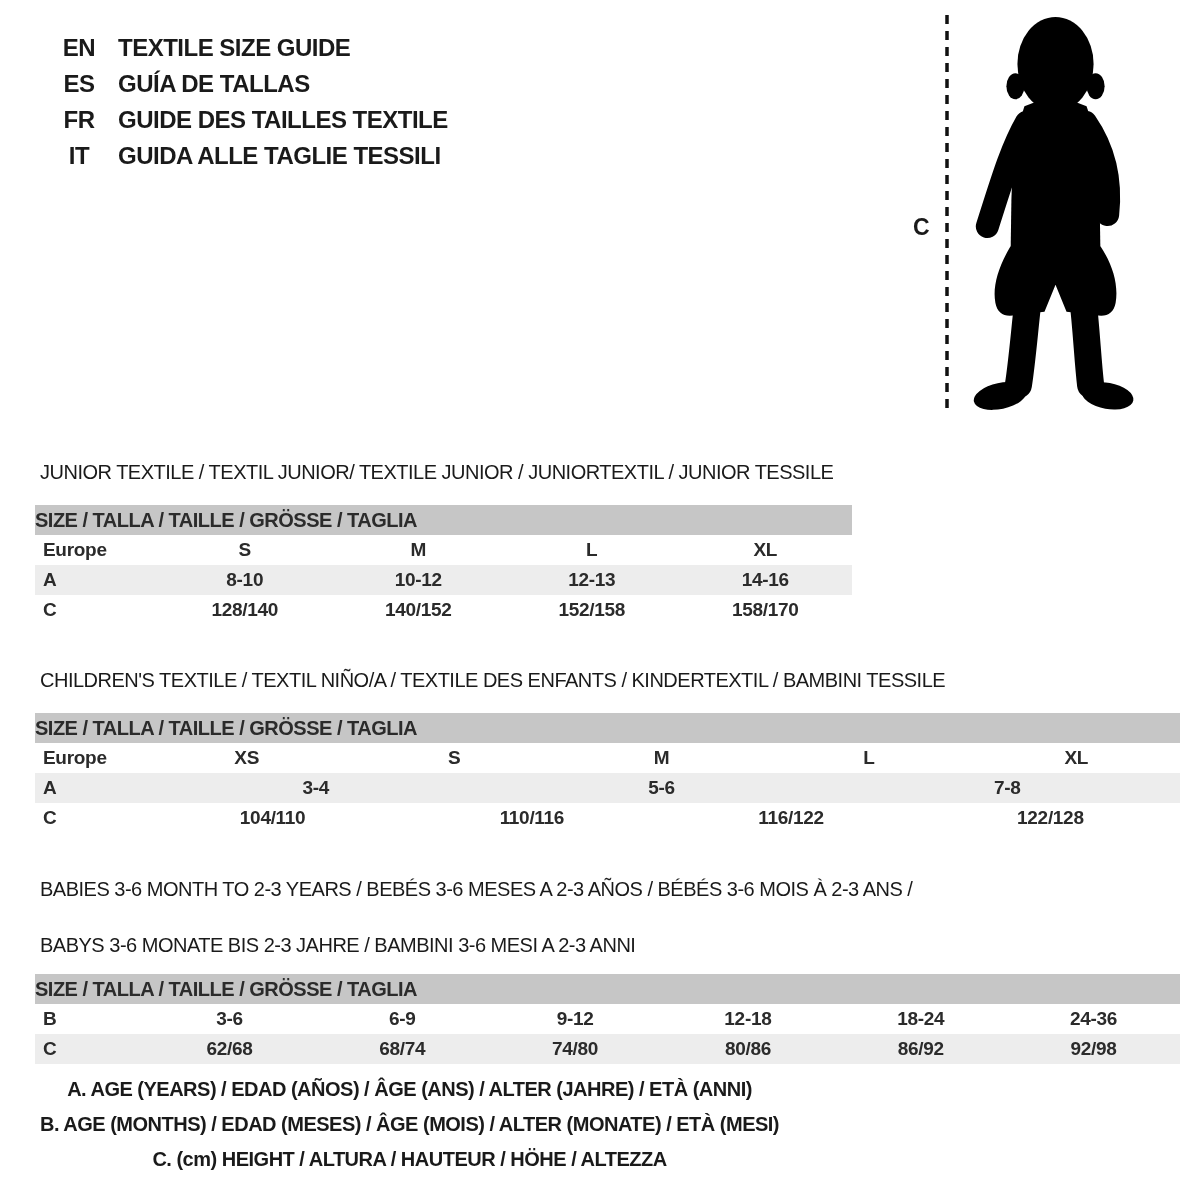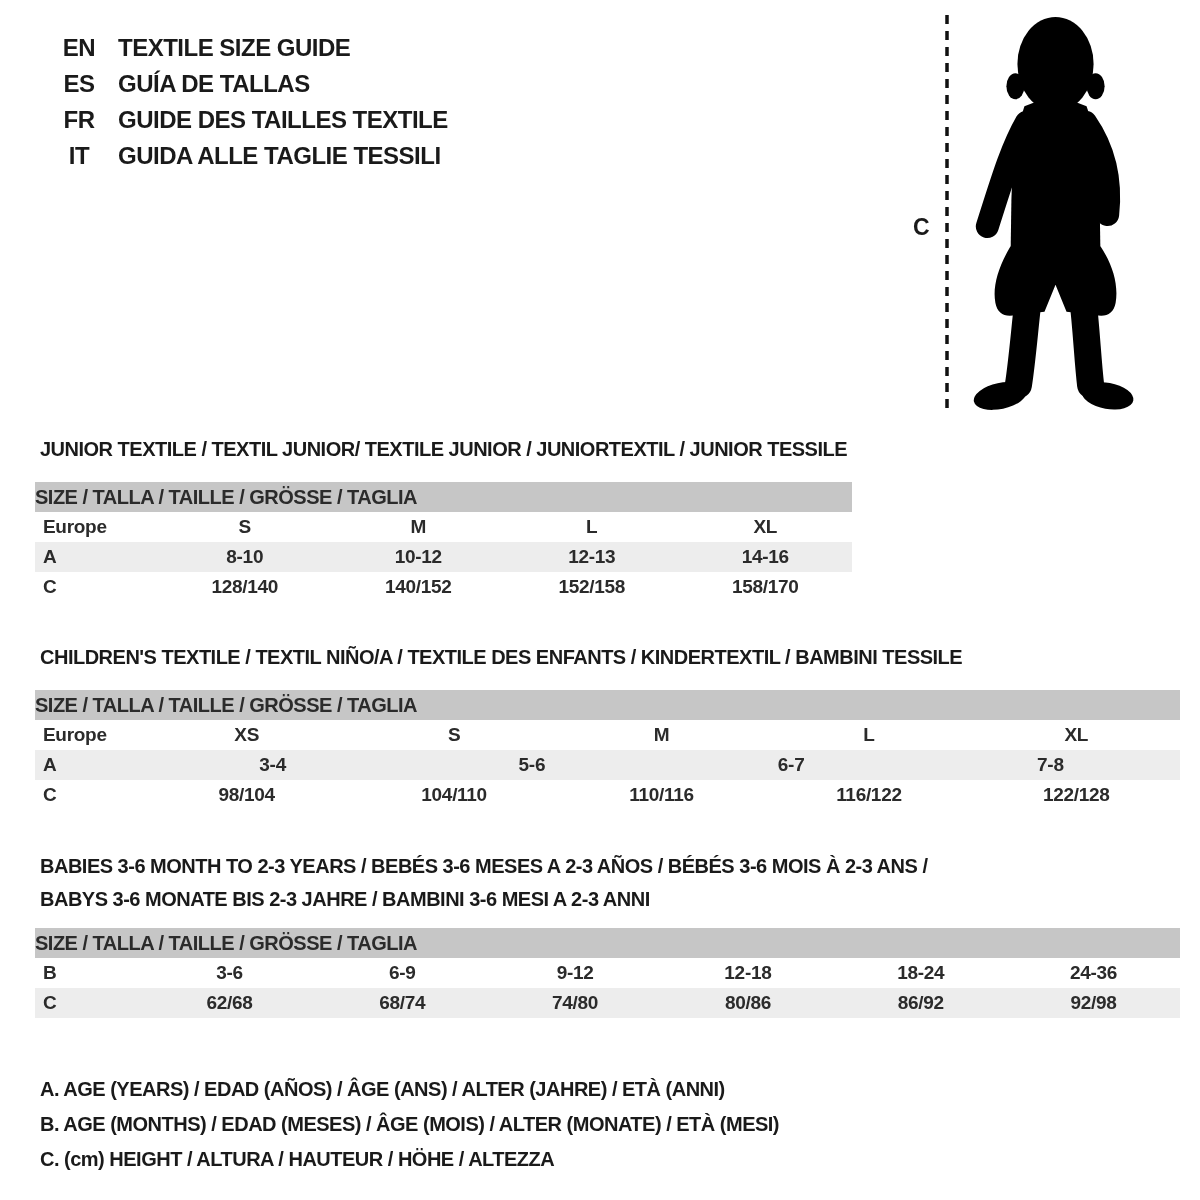--- a/index.html
+++ b/index.html
@@ -25,36 +25,36 @@
   .dash-line{position:absolute;left:944px;top:13px;}
   .measure-label{position:absolute;left:913px;top:214px;font-weight:bold;font-size:23px;}
   .silhouette{position:absolute;left:963px;top:14px;}
 
   
   .section{position:absolute;}
   .section-junior{left:35px;top:437px;width:817px;}
   .section-children{left:35px;top:645px;width:1145px;}
   .section-babies{left:35px;top:850px;width:1145px;}
 
-  .sec-heading{font-weight:bold;font-size:20px;letter-spacing:-0.5px;line-height:24px;padding-left:5px;white-space:nowrap;}
+  .sec-heading{font-weight:normal;font-size:20px;letter-spacing:-0.5px;line-height:24px;padding-left:5px;white-space:nowrap;margin-top:23px;}
   .section-babies .sec-heading{line-height:33px;}
 
   .size-bar{margin-top:21px;height:30px;line-height:30px;background:var(--bar-bg);padding-left:0;
             font-weight:bold;font-size:20px;letter-spacing:-0.5px;color:#2b2b2b;}
   .section-babies .size-bar{margin-top:12px;}
 
   .t-row{display:flex;height:30px;line-height:30px;font-weight:bold;font-size:19px;letter-spacing:-0.3px;color:#2b2b2b;}
   .t-row:nth-child(2n){background:var(--alt-bg);}
   .t-label{width:100px;padding-left:8px;flex:0 0 auto;}
   .section-junior .t-label{width:115px;}
   .t-cell{flex:1 1 0;text-align:center;}
 
   
   .legend{position:absolute;left:40px;top:1072px;}
-  .legend-line{font-weight:bold;font-size:20px;letter-spacing:-0.5px;line-height:35px;white-space:nowrap;}
+  .legend-line{font-weight:bold;font-size:20px;letter-spacing:-0.5px;line-height:35px;white-space:nowrap;text-align:center;}
 </style>
 </head>
 <body>
 
 <div class="canvas">
 
   <div class="lang-block">
       <div class="lang-row">
         <span class="lang-code">EN</span>
         <span class="lang-title">TEXTILE SIZE GUIDE</span>
@@ -138,26 +138,24 @@
           <span class="t-cell">XS</span>
           <span class="t-cell">S</span>
           <span class="t-cell">M</span>
           <span class="t-cell">L</span>
           <span class="t-cell">XL</span>
         </div>
         <div class="t-row">
           <span class="t-label">A</span>
           <span class="t-cell">3-4</span>
           <span class="t-cell">5-6</span>
-          <span class="t-cell">6-7</span>
           <span class="t-cell">7-8</span>
         </div>
         <div class="t-row">
           <span class="t-label">C</span>
-          <span class="t-cell">98/104</span>
           <span class="t-cell">104/110</span>
           <span class="t-cell">110/116</span>
           <span class="t-cell">116/122</span>
           <span class="t-cell">122/128</span>
         </div>
       </div>
   </div>
 
   <div class="section section-babies">
     <div class="sec-heading">BABIES 3-6 MONTH TO 2-3 YEARS / BEBÉS 3-6 MESES A 2-3 AÑOS / BÉBÉS 3-6 MOIS À 2-3 ANS /</div>

